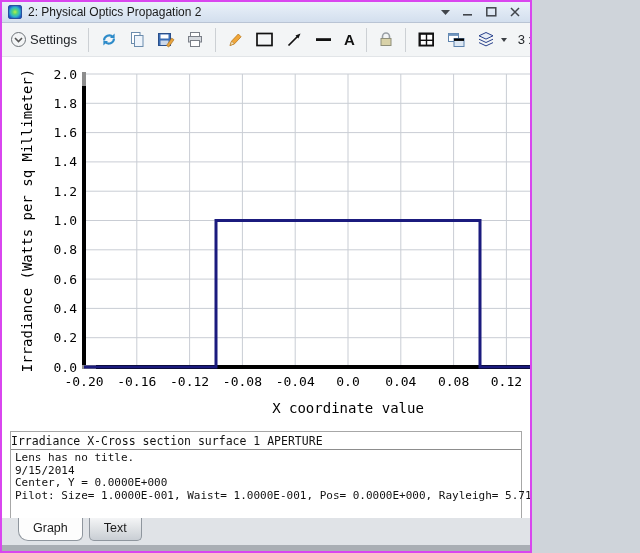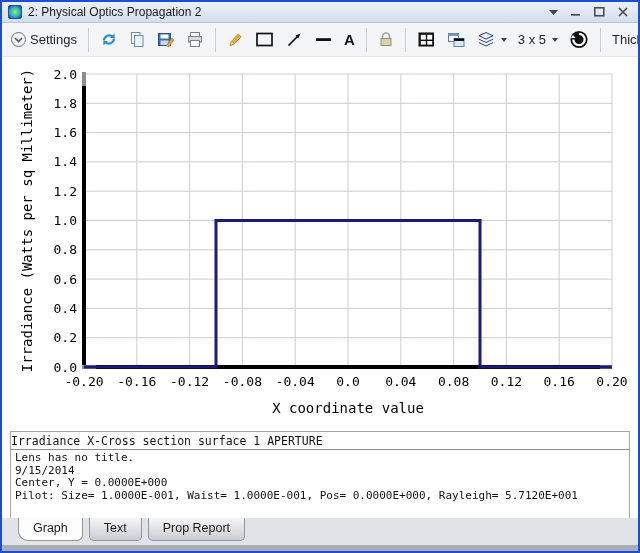--- a/index.html
+++ b/index.html
@@ -1,17 +1,17 @@
 <!DOCTYPE html>
 <html><head>
 <meta charset="utf-8">
 <style>
   html,body{margin:0;padding:0;background:#cfd4da;font-family:"Liberation Sans",sans-serif;}
   *{box-sizing:border-box;}
-  .window{width:640px;height:553px;border:2px solid #1d4ed8;background:#fff;position:relative;overflow:hidden;}
+  .window{width:532px;height:553px;border:2px solid #d946ef;background:#fff;position:relative;overflow:hidden;}
 
   
   .titlebar{height:21px;background:linear-gradient(#eaf1f9,#d3dfee);display:flex;align-items:center;
             padding:0 6px;border-bottom:1px solid #b9c4d4;}
   .app-icon{width:14px;height:14px;border:1px solid #2a4f9e;border-radius:2px;margin-right:6px;flex:0 0 auto;
             background:radial-gradient(circle at 50% 50%, #b8f04a 0%, #58d47a 28%, #2fb3c9 55%, #1e55c4 85%);}
   .title-text{font-size:12px;color:#1a1a1a;flex:1 1 auto;white-space:nowrap;overflow:hidden;}
   .win-controls{display:flex;align-items:center;gap:13px;padding-right:4px;}
   .win-btn{color:#41454b;font-size:11px;line-height:1;cursor:default;display:flex;align-items:center;}
   .win-btn svg{display:block;}
@@ -296,18 +296,17 @@
         <div>9/15/2014</div>
         <div>Center, Y = 0.0000E+000</div>
         <div>Pilot: Size= 1.0000E-001, Waist= 1.0000E-001, Pos= 0.0000E+000, Rayleigh= 5.7120E+001</div>
       </div>
   </div>
 
   <div class="tabbar">
     <div class="tabs-row">
       <div class="tab active first">Graph</div>
       <div class="tab">Text</div>
-      <div class="tab">Prop Report</div>
     </div>
     <div class="bottom-strip"></div>
   </div>
 
 </div>
 
 </body></html>

